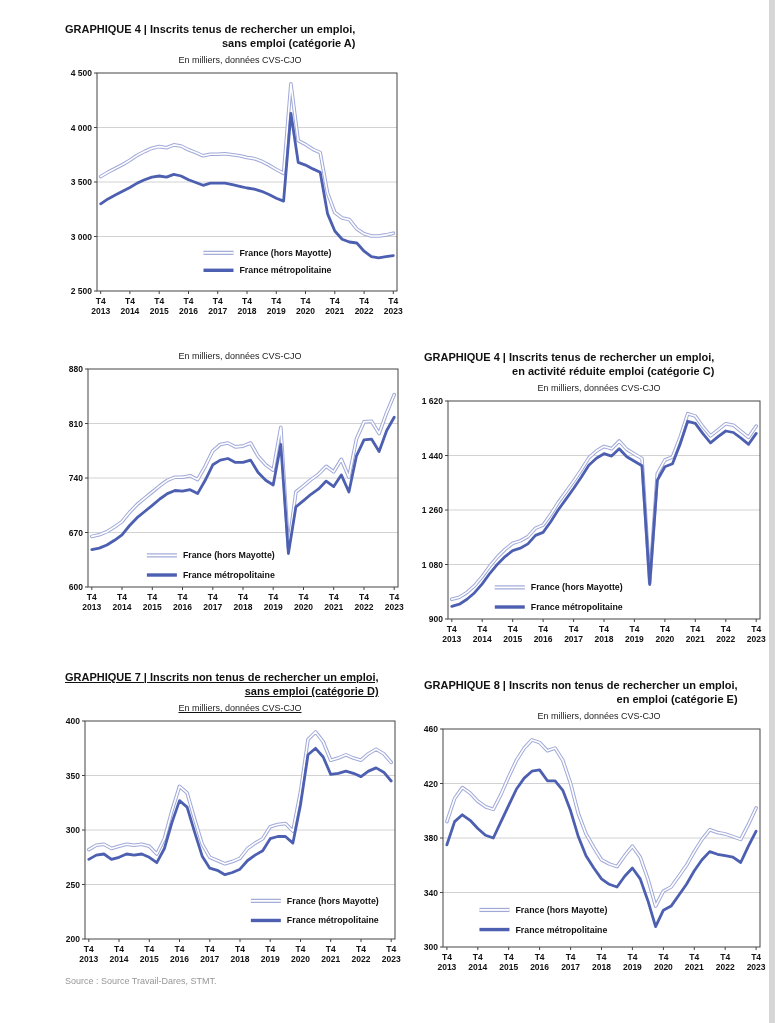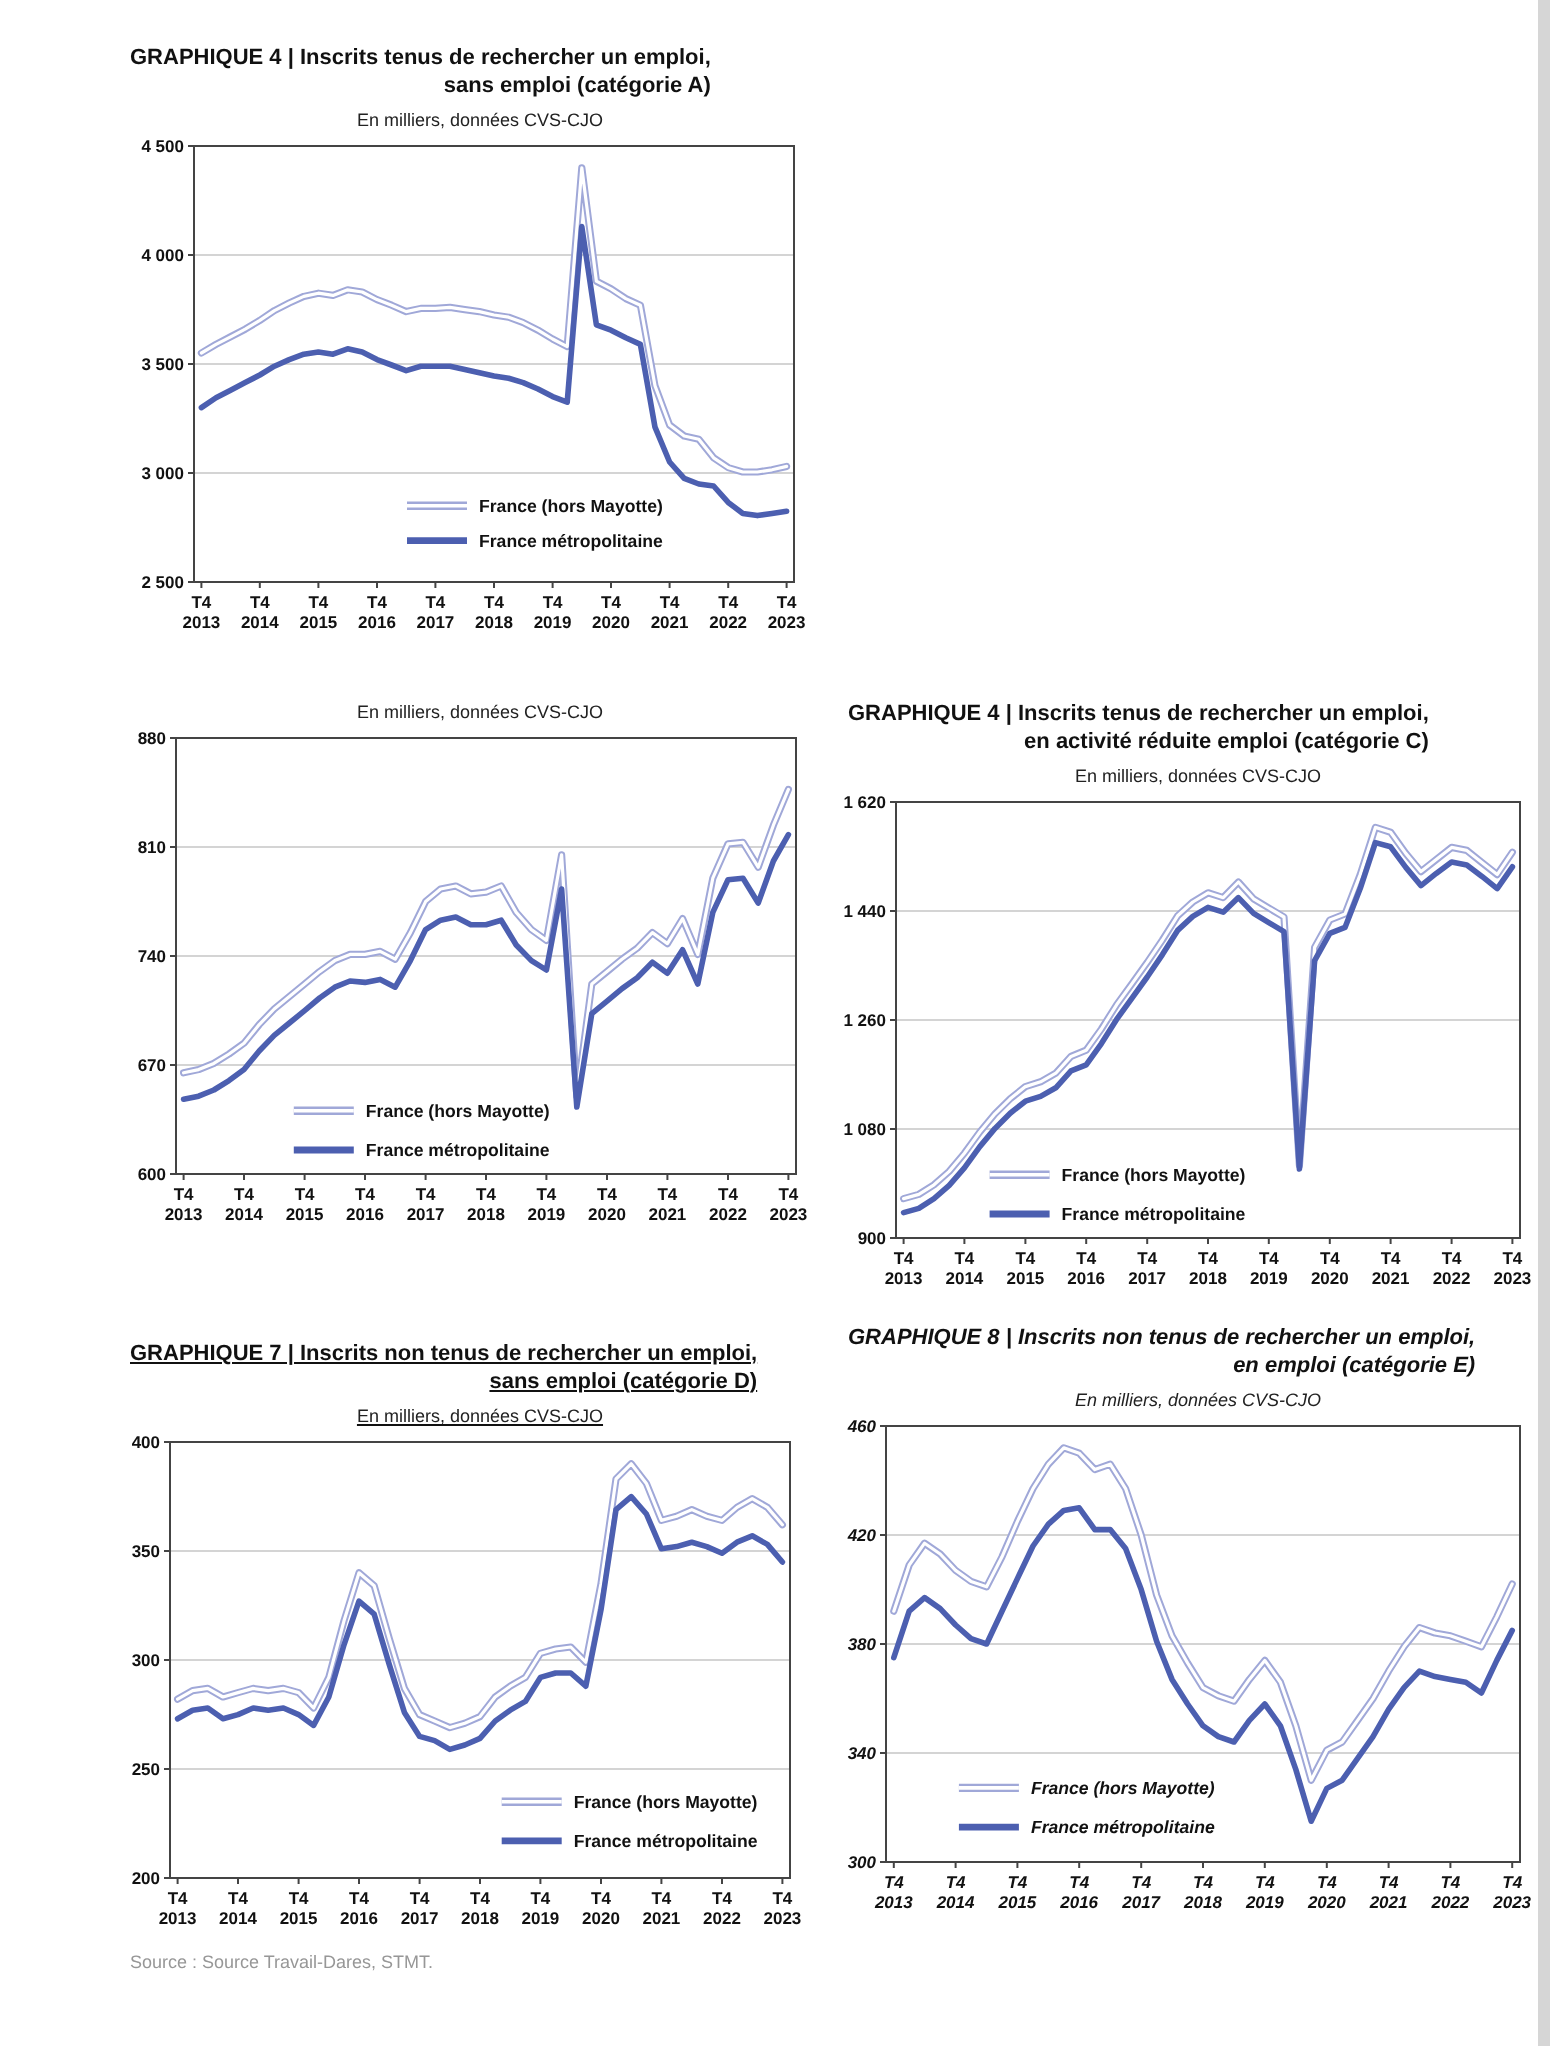--- a/index.html
+++ b/index.html
@@ -3,21 +3,21 @@
 <meta charset="utf-8">
 <style>
   html,body{margin:0;padding:0;}
   body{width:775px;height:1023px;background:#ffffff;position:relative;overflow:hidden;
        font-family:"Liberation Sans",sans-serif;color:#111;}
   .chart{position:absolute;width:352px;}
   #c4{left:63px;top:22px;}
   #c5{left:63px;top:350px;}
   #c6{left:422px;top:350px;}
   #c7{left:63px;top:670px;text-decoration:underline;}
-  #c8{left:422px;top:662px;font-style:italic;}
+  #c8{left:422px;top:678px;}
   .ctitle{width:max-content;max-width:350px;padding-left:2px;margin-bottom:4px;}
   .t1,.t2{font-size:11px;font-weight:bold;line-height:14px;white-space:nowrap;}
   .t2{text-align:right;}
   .subtitle{font-size:9px;line-height:12px;padding-left:2px;margin-bottom:2px;color:#222;text-align:center;}
   svg.plot{display:block;}
   .tick{font-family:"Liberation Sans",sans-serif;font-size:8.5px;font-weight:bold;fill:#111;}
   .legend{font-family:"Liberation Sans",sans-serif;font-size:8.8px;font-weight:bold;fill:#111;}
   .source{position:absolute;left:65px;top:976px;font-size:9px;color:#979797;}
   .page-edge{position:absolute;right:0;top:0;width:6px;height:1023px;background:#d6d6d6;}
 </style>

